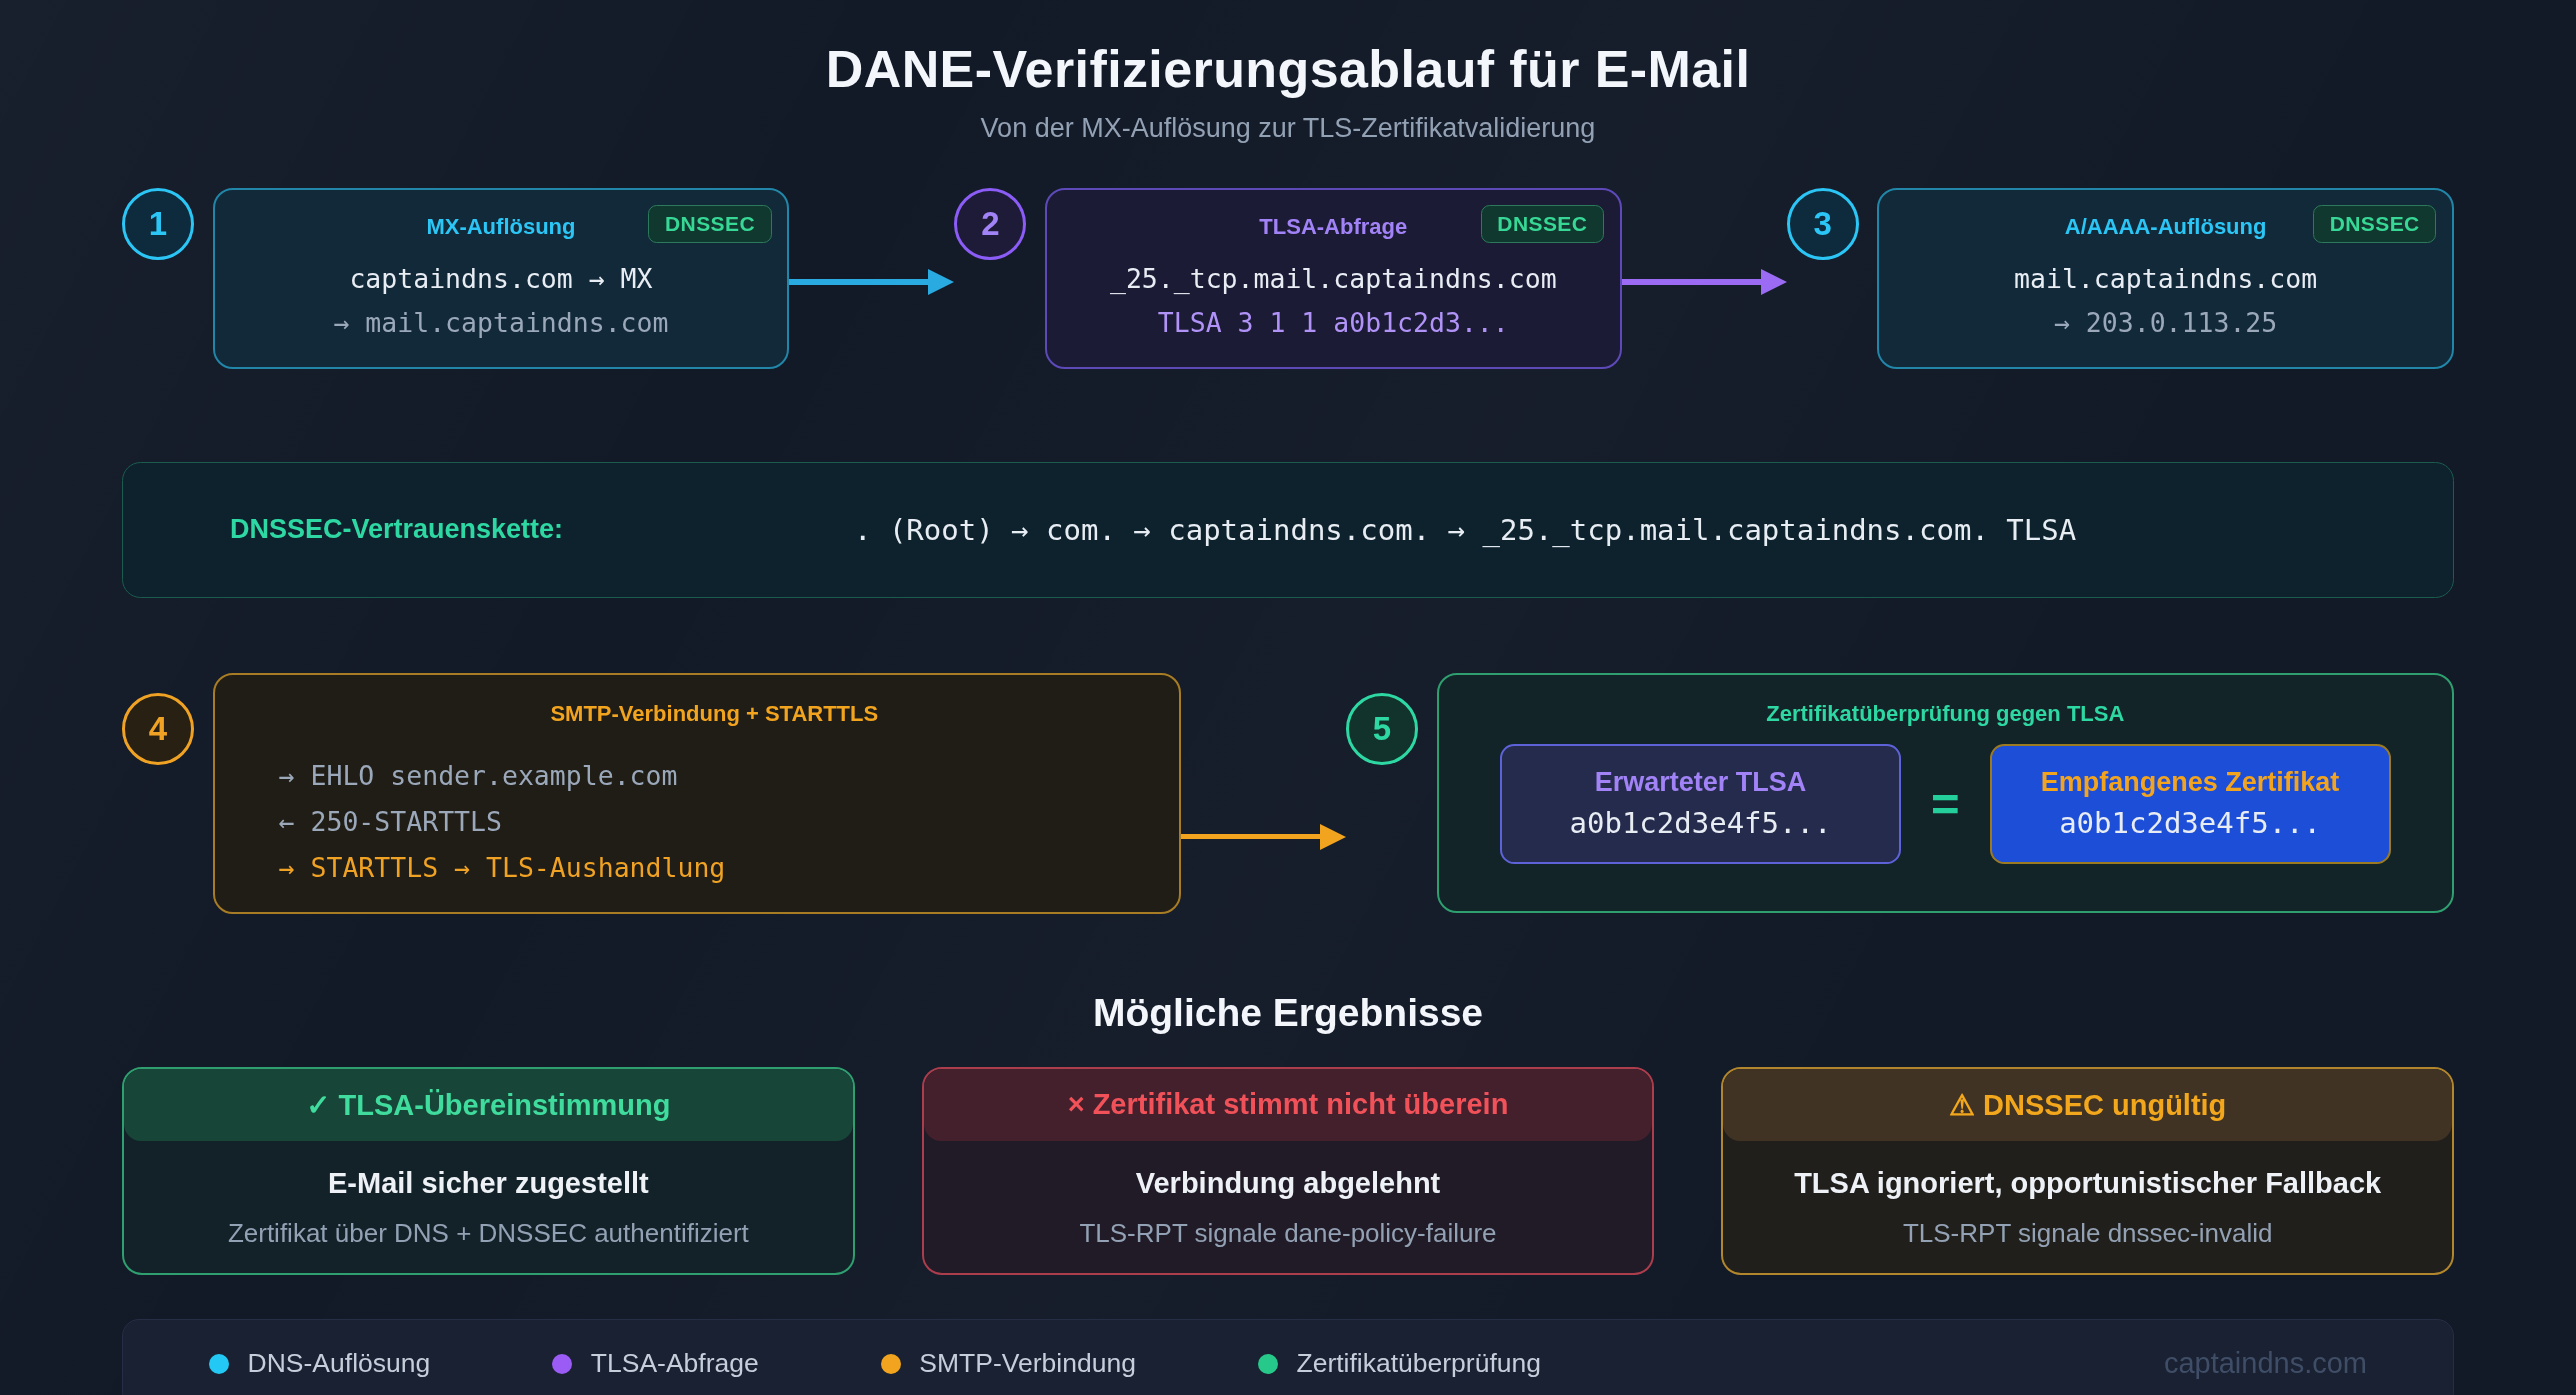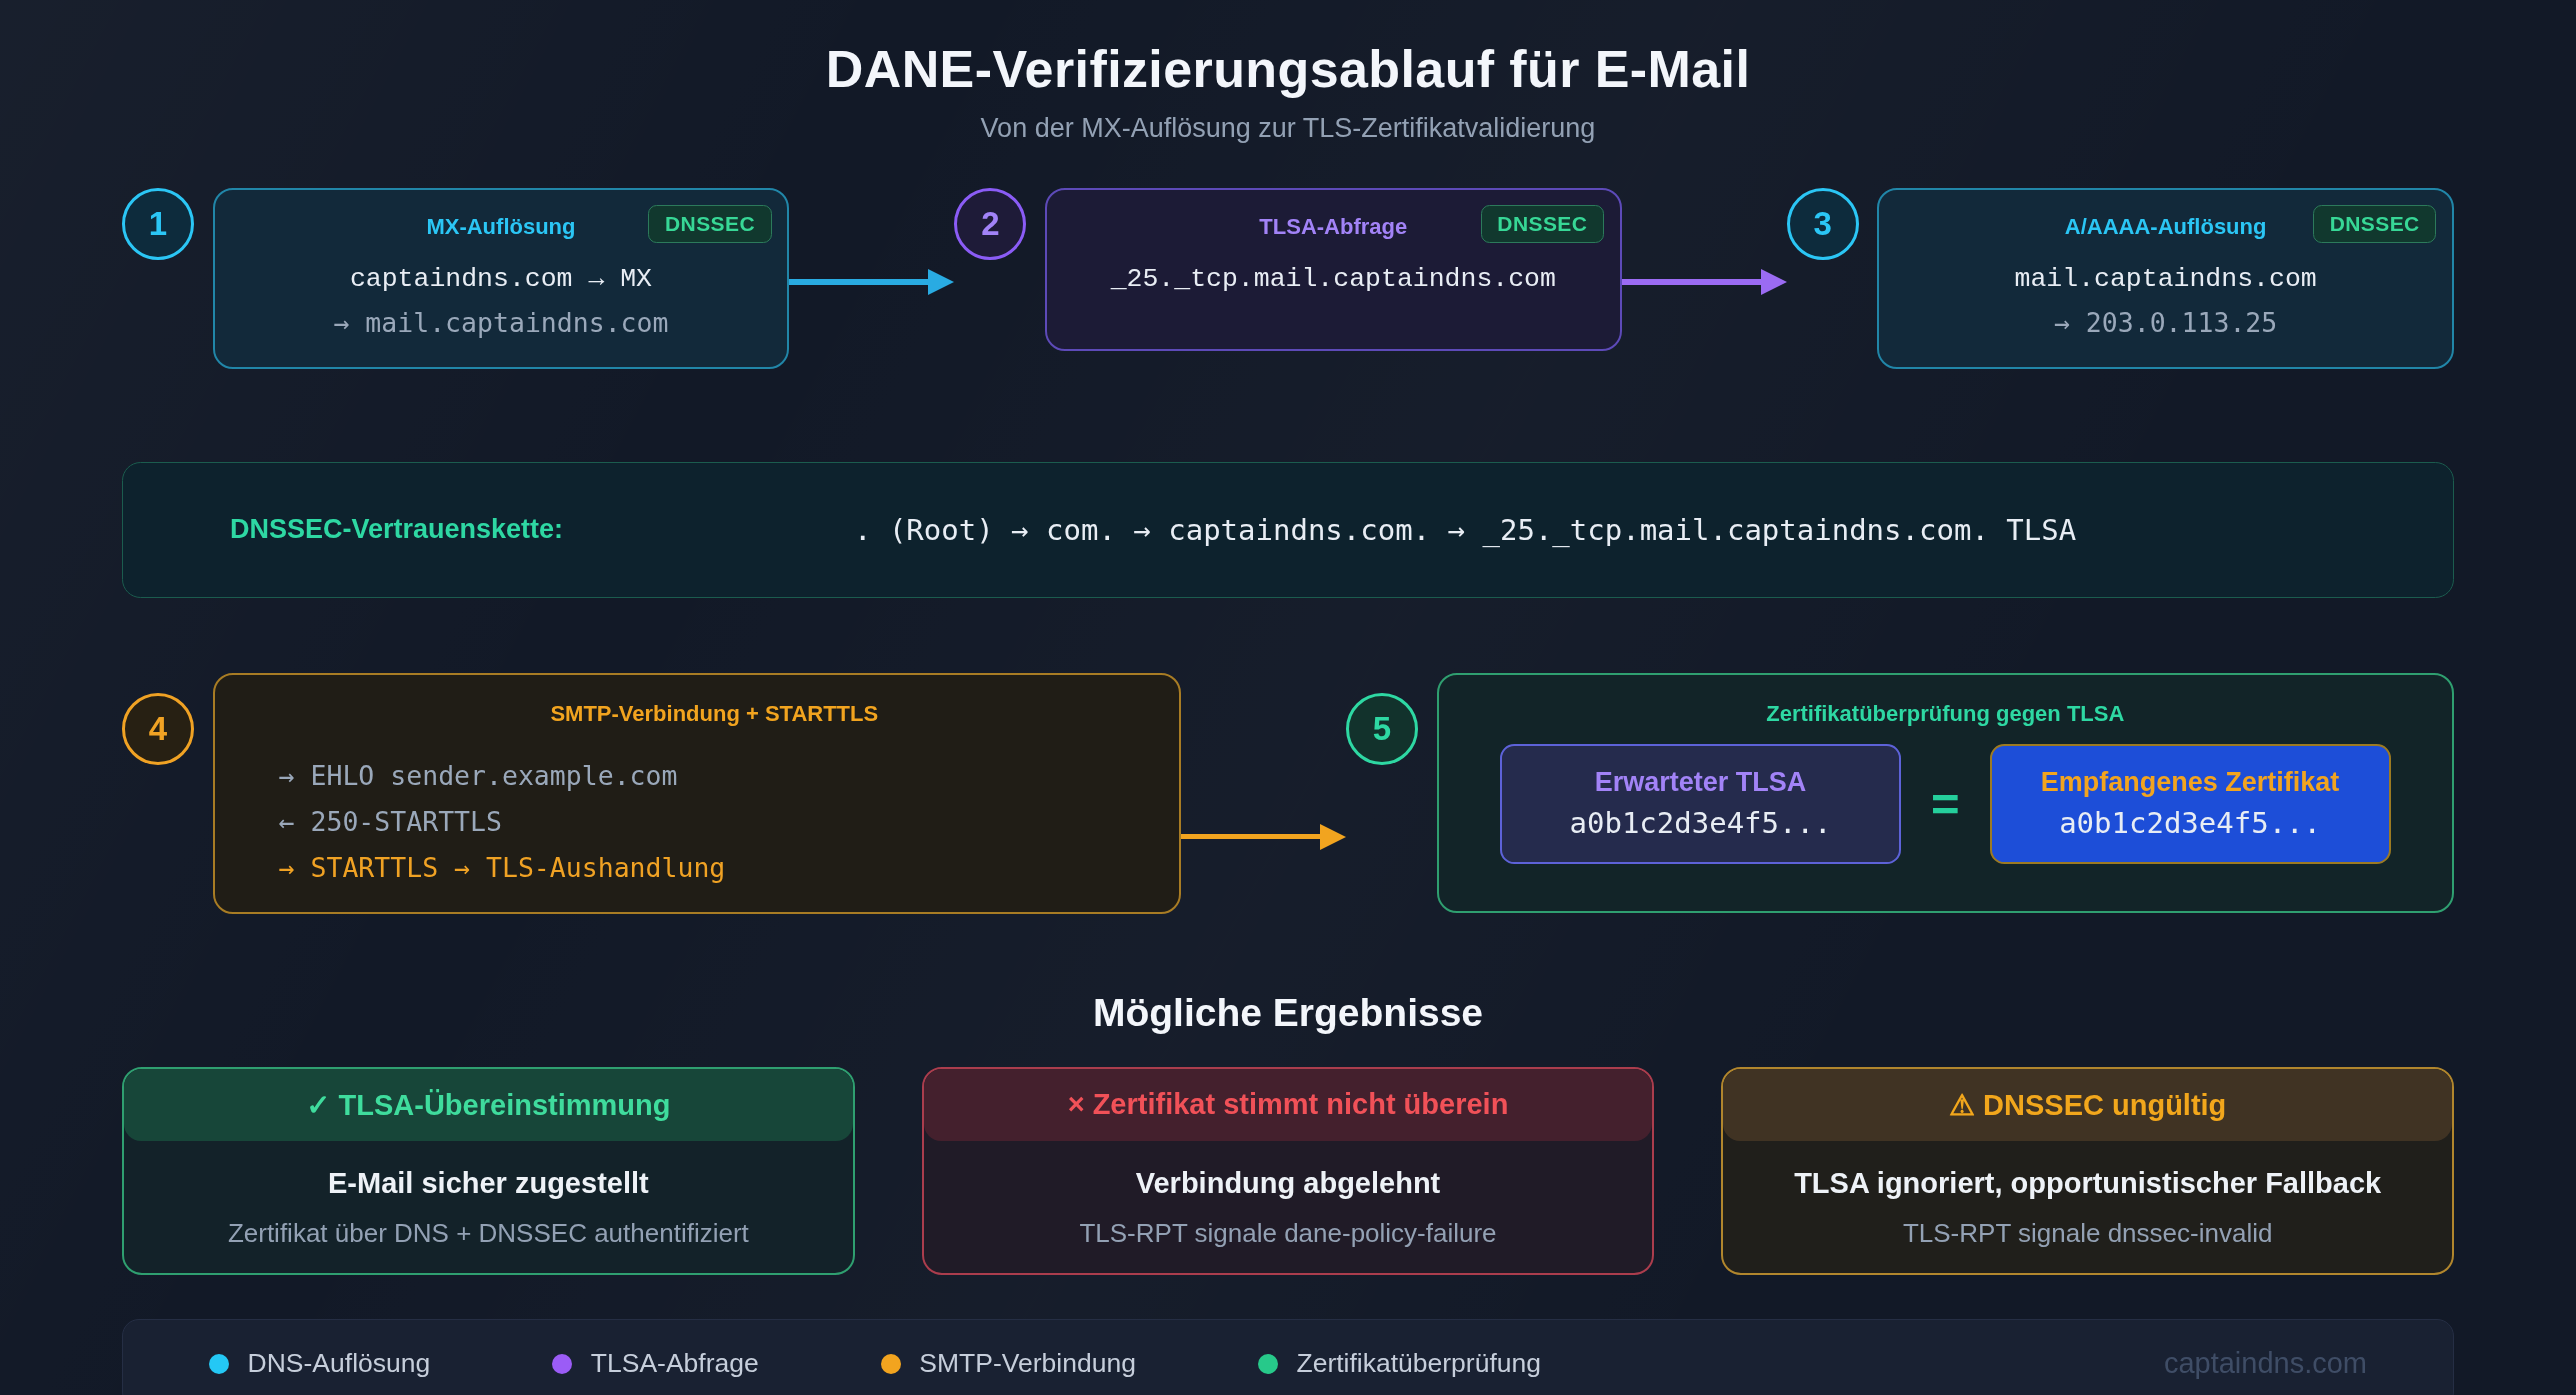--- a/index.html
+++ b/index.html
@@ -62,21 +62,21 @@
   .tt-orange{color:var(--accent-orange);} .tt-green{color:var(--accent-green);}
 
   .badge{
     position:absolute;top:14.3px;right:15.7px;
     font-size:21px;font-weight:700;letter-spacing:0.4px;color:var(--badge-text);
     background:var(--badge-bg);border:1.4px solid var(--badge-border);
     border-radius:8.6px;padding:6.4px 15.7px;
   }
   .mono{font-family:"DejaVu Sans Mono", monospace;}
   .mono-line{font-size:26.5px;line-height:44px;}
-  .m-white{color:var(--mono-white);font-family:Liberation Mono, monospace;} .m-muted{color:var(--mono-muted);}
+  .m-white{color:var(--mono-white);} .m-muted{color:var(--mono-muted);}
   .m-purple{color:#b193f8;} .m-orange{color:#f0a224;}
 
   .flow-arrow{
     flex:0 0 165px;align-self:center;height:29px;position:relative;margin-top:7.2px;
     display:flex;align-items:center;
   }
   .flow-arrow .shaft{flex:1;height:5.7px;}
   .flow-arrow .head{width:0;height:0;border-top:13.6px solid transparent;border-bottom:13.6px solid transparent;}
   .fa-cyan .shaft{background:#29abe2;} .fa-cyan .head{border-left:26px solid #29abe2;}
   .fa-purple .shaft{background:#9b6bf3;} .fa-purple .head{border-left:26px solid #9b6bf3;}
@@ -159,20 +159,21 @@
     <div class="flow-arrow fa-cyan">
       <span class="shaft"></span>
       <span class="head"></span>
     </div>
 
     <div class="step-circle sc-purple">2</div>
     <div class="step-box sb-purple">
       <span class="badge">DNSSEC</span>
       <div class="step-title tt-purple">TLSA-Abfrage</div>
       <div class="mono mono-line m-white">_25._tcp.mail.captaindns.com</div>
+      <div class="mono mono-line m-purple">TLSA 3 1 1 a0b1c2d3...</div>
     </div>
 
     <div class="flow-arrow fa-purple">
       <span class="shaft"></span>
       <span class="head"></span>
     </div>
 
     <div class="step-circle sc-cyan">3</div>
     <div class="step-box sb-cyan">
       <span class="badge">DNSSEC</span>

